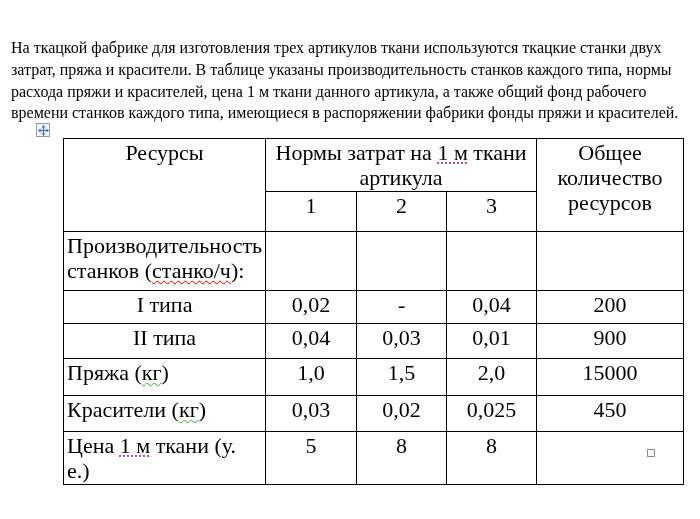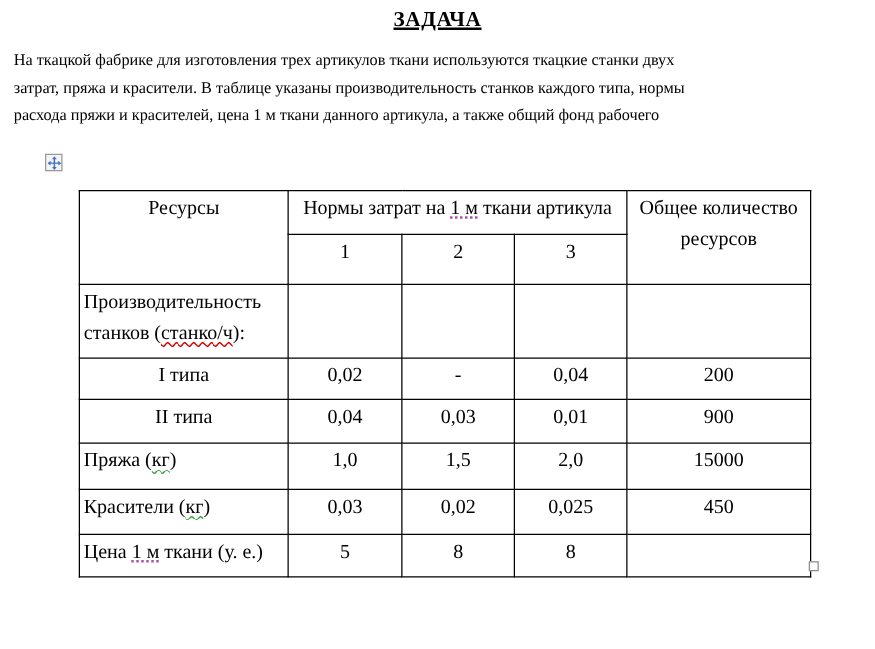--- a/index.html
+++ b/index.html
@@ -5,65 +5,65 @@
   html,body { margin:0; padding:0; background:#fff; }
   .page {
     position:relative; width:700px; height:519px; background:#ffffff;
     font-family:"Liberation Serif","DejaVu Serif",serif; color:#000; overflow:hidden;
   }
   .title {
     position:absolute; top:6px; left:0; right:0; text-align:center;
     font-size:17px; font-weight:bold; text-decoration:underline;
     text-decoration-thickness:1.5px; letter-spacing:0.5px;
   }
-  .para { position:absolute; font-size:13px; }
+  .para { position:absolute; font-size:16px; }
   .para .line { line-height:21.8px; white-space:nowrap; }
   .intro { top:37px; left:11px; width:686px; }
   .outro { top:465px; left:11px; width:686px; }
 
   .move-handle {
     position:absolute; left:36px; top:123px; width:14px; height:14px;
     background:#f4f4f4; border:1px solid #9a9a9a; box-sizing:border-box;
     display:flex; align-items:center; justify-content:center; cursor:move;
   }
   .resize-handle {
     position:absolute; left:647px; top:449px; width:8px; height:8px;
     background:#fff; border:1px solid #8a8a8a; box-sizing:border-box; cursor:nwse-resize;
   }
 
   table.res-table {
-    position:absolute; left:63px; top:152px;
+    position:absolute; left:63px; top:138px;
     border-collapse:collapse; table-layout:fixed;
-    font-size:16px;
+    font-size:22px;
     font-family:Liberation Serif, serif;
   }
   .res-table td {
     border:1.5px solid #000; vertical-align:top;
     padding:1px 3px; line-height:25px; overflow:hidden;
   }
   .res-table .center { text-align:center; }
   tr.hA { height:35px; } tr.hB { height:40px; }
   tr.r0 { height:59px; } tr.r1 { height:33px; } tr.r2 { height:35px; }
   tr.r3 { height:37px; } tr.r4 { height:36px; } tr.r5 { height:34px; }
 
   .wavy-red   { text-decoration:underline wavy #d40000; text-decoration-thickness:1px; text-underline-offset:2px; }
   .wavy-green { text-decoration:underline wavy #3aa53a; text-decoration-thickness:1px; text-underline-offset:2px; }
   .dot-purple { text-decoration:underline dotted #b14fb1; text-decoration-thickness:2px; text-underline-offset:2px;text-align:center; }
 </style>
 </head>
 <body>
 
 <div class="page">
 
-  <div class="title">ЗАДАЧА</div>
 
   <div class="para intro">
     <div class="line">На ткацкой фабрике для изготовления трех артикулов ткани используются ткацкие станки двух</div>
     <div class="line">затрат, пряжа и красители. В таблице указаны производительность станков каждого типа, нормы</div>
     <div class="line">расхода пряжи и красителей, цена 1 м ткани данного артикула, а также общий фонд рабочего</div>
+    <div class="line">времени станков каждого типа, имеющиеся в распоряжении фабрики фонды пряжи и красителей.</div>
   </div>
 
   <div class="move-handle">
     <svg width="11" height="11" viewBox="0 0 12 12">
       <g fill="#4472c4" stroke="#4472c4">
         <line x1="6" y1="2" x2="6" y2="10" stroke-width="1.3"></line>
         <line x1="2" y1="6" x2="10" y2="6" stroke-width="1.3"></line>
         <polygon points="6,0 3.9,2.7 8.1,2.7" stroke="none"></polygon>
         <polygon points="6,12 3.9,9.3 8.1,9.3" stroke="none"></polygon>
         <polygon points="0,6 2.7,3.9 2.7,8.1" stroke="none"></polygon>

